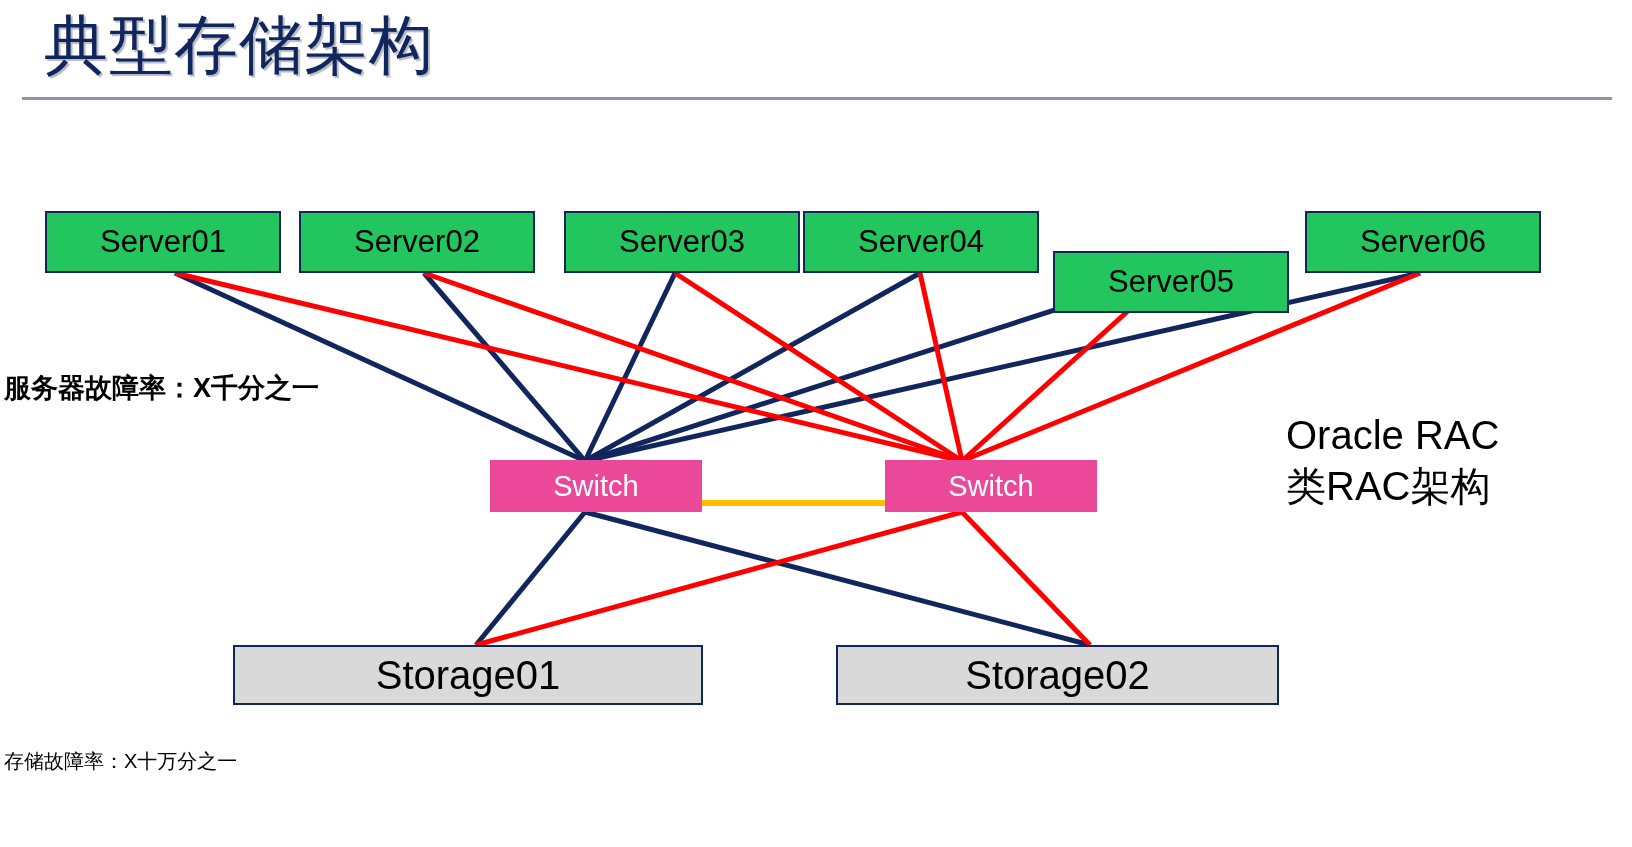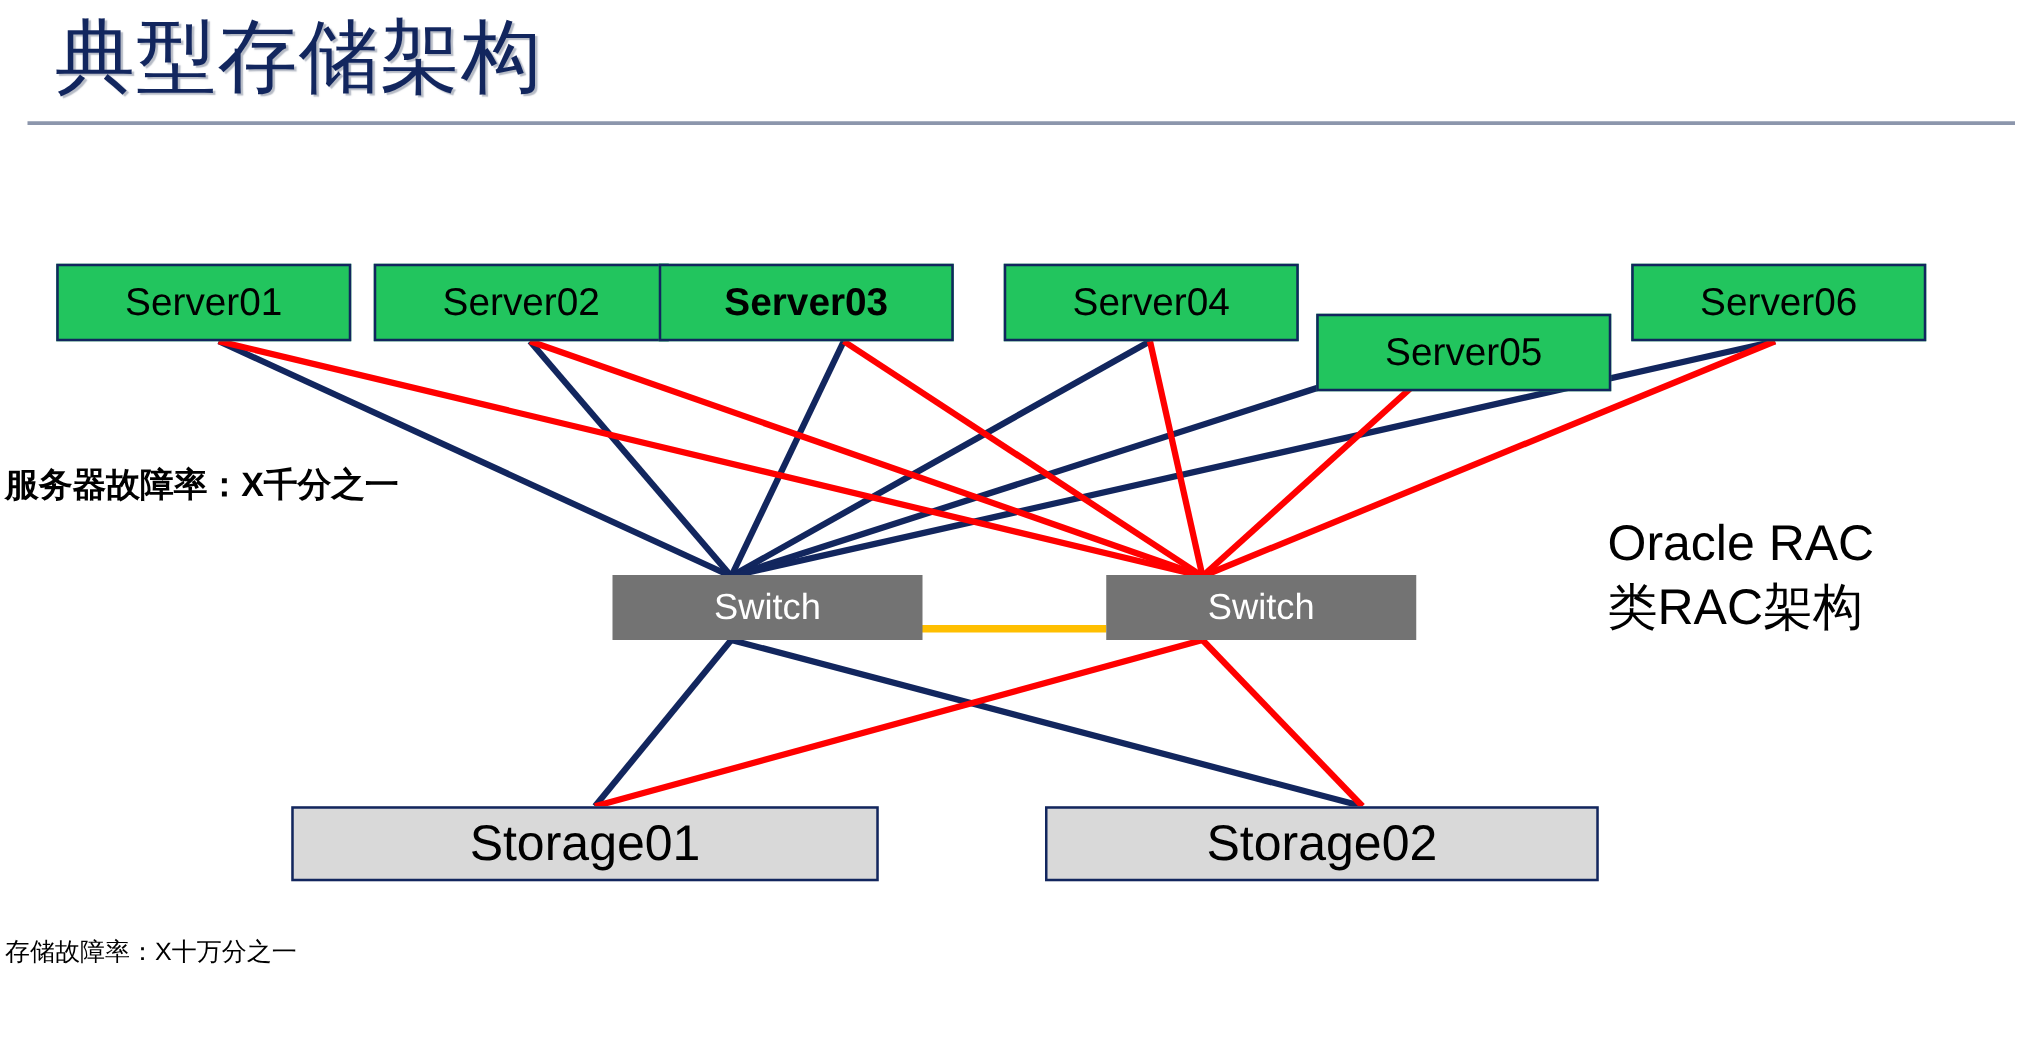--- a/index.html
+++ b/index.html
@@ -63,25 +63,25 @@
   .server-box {
     background: #22c55e;
     border: 2px solid #12265E;
     color: #000000;
     font-size: 31px;
     height: 62px;
     width: 236px;
     top: 211px;
   }
   .switch-box {
-    background: #737373;
+    background: #ec4899;
     color: #FFFFFF;
     font-size: 29px;
     height: 52px;
-    width: 248px;
+    width: 212px;
     top: 460px;
     border: none;
   }
   .storage-box {
     background: #D9D9D9;
     border: 2px solid #12265E;
     color: #000000;
     font-size: 40px;
     height: 60px;
     top: 645px;
@@ -153,21 +153,21 @@
       </g>
   </svg>
 
   <div id="servers-layer">
       <div class="node server-box" style="left: 45px;">
         <span>Server01</span>
       </div>
       <div class="node server-box" style="left: 299px; text-align: right;">
         <span>Server02</span>
       </div>
-      <div class="node server-box" style="left: 527px; font-weight: bold;">
+      <div class="node server-box" style="left: 564px;">
         <span>Server03</span>
       </div>
       <div class="node server-box" style="left: 803px;">
         <span>Server04</span>
       </div>
       <div class="node server-box" style="left: 1053px; margin-top: 40px;">
         <span>Server05</span>
       </div>
       <div class="node server-box" style="left: 1305px;">
         <span>Server06</span>

